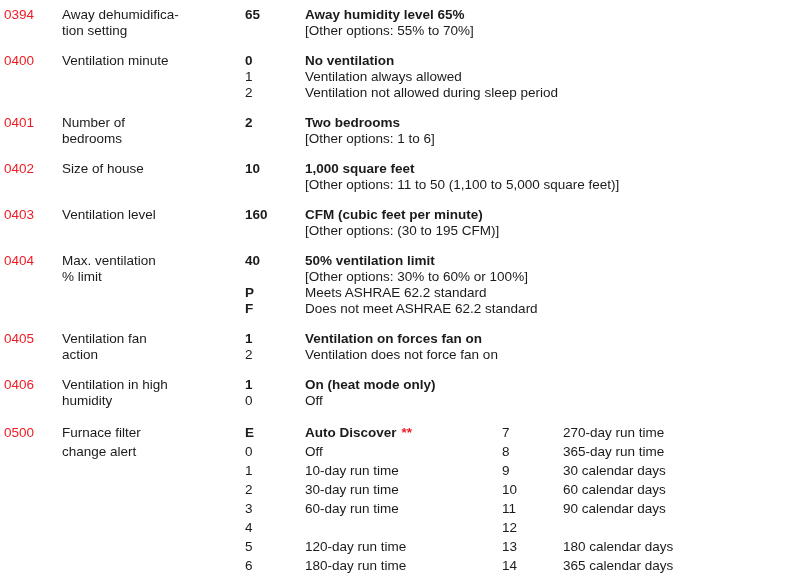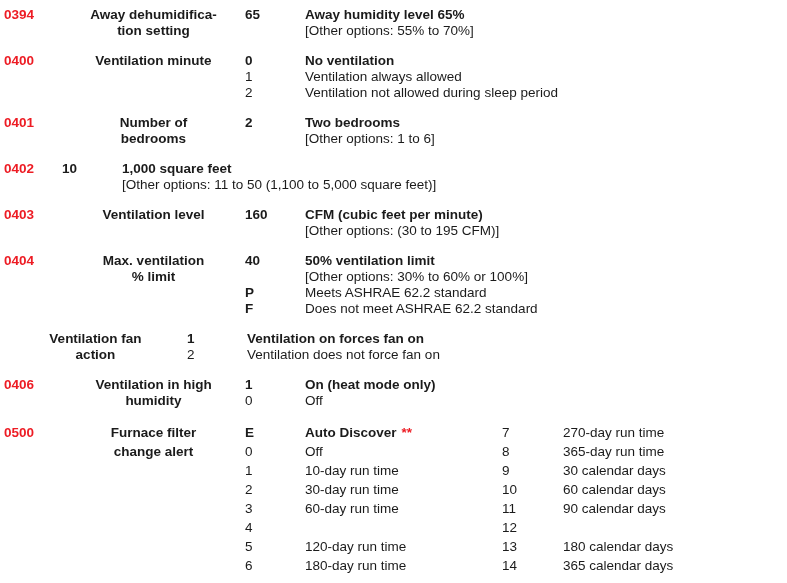--- a/index.html
+++ b/index.html
@@ -6,23 +6,23 @@
   html, body { background: #ffffff; }
   body {
     width: 787px; height: 583px; overflow: hidden;
     font-family: "Liberation Sans", "DejaVu Sans", sans-serif;
     font-size: 13.5px; line-height: 16px; color: #1b1b1b;
   }
   .page { padding: 7px 0 0 4px; }
   .group { display: flex; margin-bottom: 14px; }
   .code {
     width: 58px; flex: none;
-    font-weight: bold; color: #ed1c24;
+    font-weight: normal; color: #ed1c24;
   }
-  .name { width: 183px; flex: none; font-weight: bold; white-space: pre-line; text-align: center; }
+  .name { width: 183px; flex: none; font-weight: normal; white-space: pre-line; }
   .options { flex: 1; min-width: 0; }
   .opt { display: flex; gap: 22px; }
   .val { width: 38px; flex: none; }
   .desc { flex: 1; min-width: 0; }
   .b { font-weight: bold; }          
   .vb { font-weight: bold; }         
   .mark { color: #ed1c24; font-weight: bold; margin-left: 5px; }
   
   .group.wide { line-height: 19px; margin-bottom: 0; }
   .options-2col { flex: 1; display: flex; min-width: 0; }
@@ -81,20 +81,21 @@
       </div>
       <div class="opt">
         <span class="val"></span>
         <span class="desc">[Other options: 1 to 6]</span>
       </div>
     </div>
   </div>
 
   <div class="group">
     <div class="code">0402</div>
+    <div class="name">Size of house</div>
     <div class="options">
       <div class="opt">
         <span class="val b">10</span>
         <span class="desc b">1,000 square feet</span>
       </div>
       <div class="opt">
         <span class="val"></span>
         <span class="desc">[Other options: 11 to 50 (1,100 to 5,000 square feet)]</span>
       </div>
     </div>
@@ -133,20 +134,21 @@
         <span class="desc">Meets ASHRAE 62.2 standard</span>
       </div>
       <div class="opt">
         <span class="val vb">F</span>
         <span class="desc">Does not meet ASHRAE 62.2 standard</span>
       </div>
     </div>
   </div>
 
   <div class="group">
+    <div class="code">0405</div>
     <div class="name">Ventilation fan
 action</div>
     <div class="options">
       <div class="opt">
         <span class="val b">1</span>
         <span class="desc b">Ventilation on forces fan on</span>
       </div>
       <div class="opt">
         <span class="val">2</span>
         <span class="desc">Ventilation does not force fan on</span>

